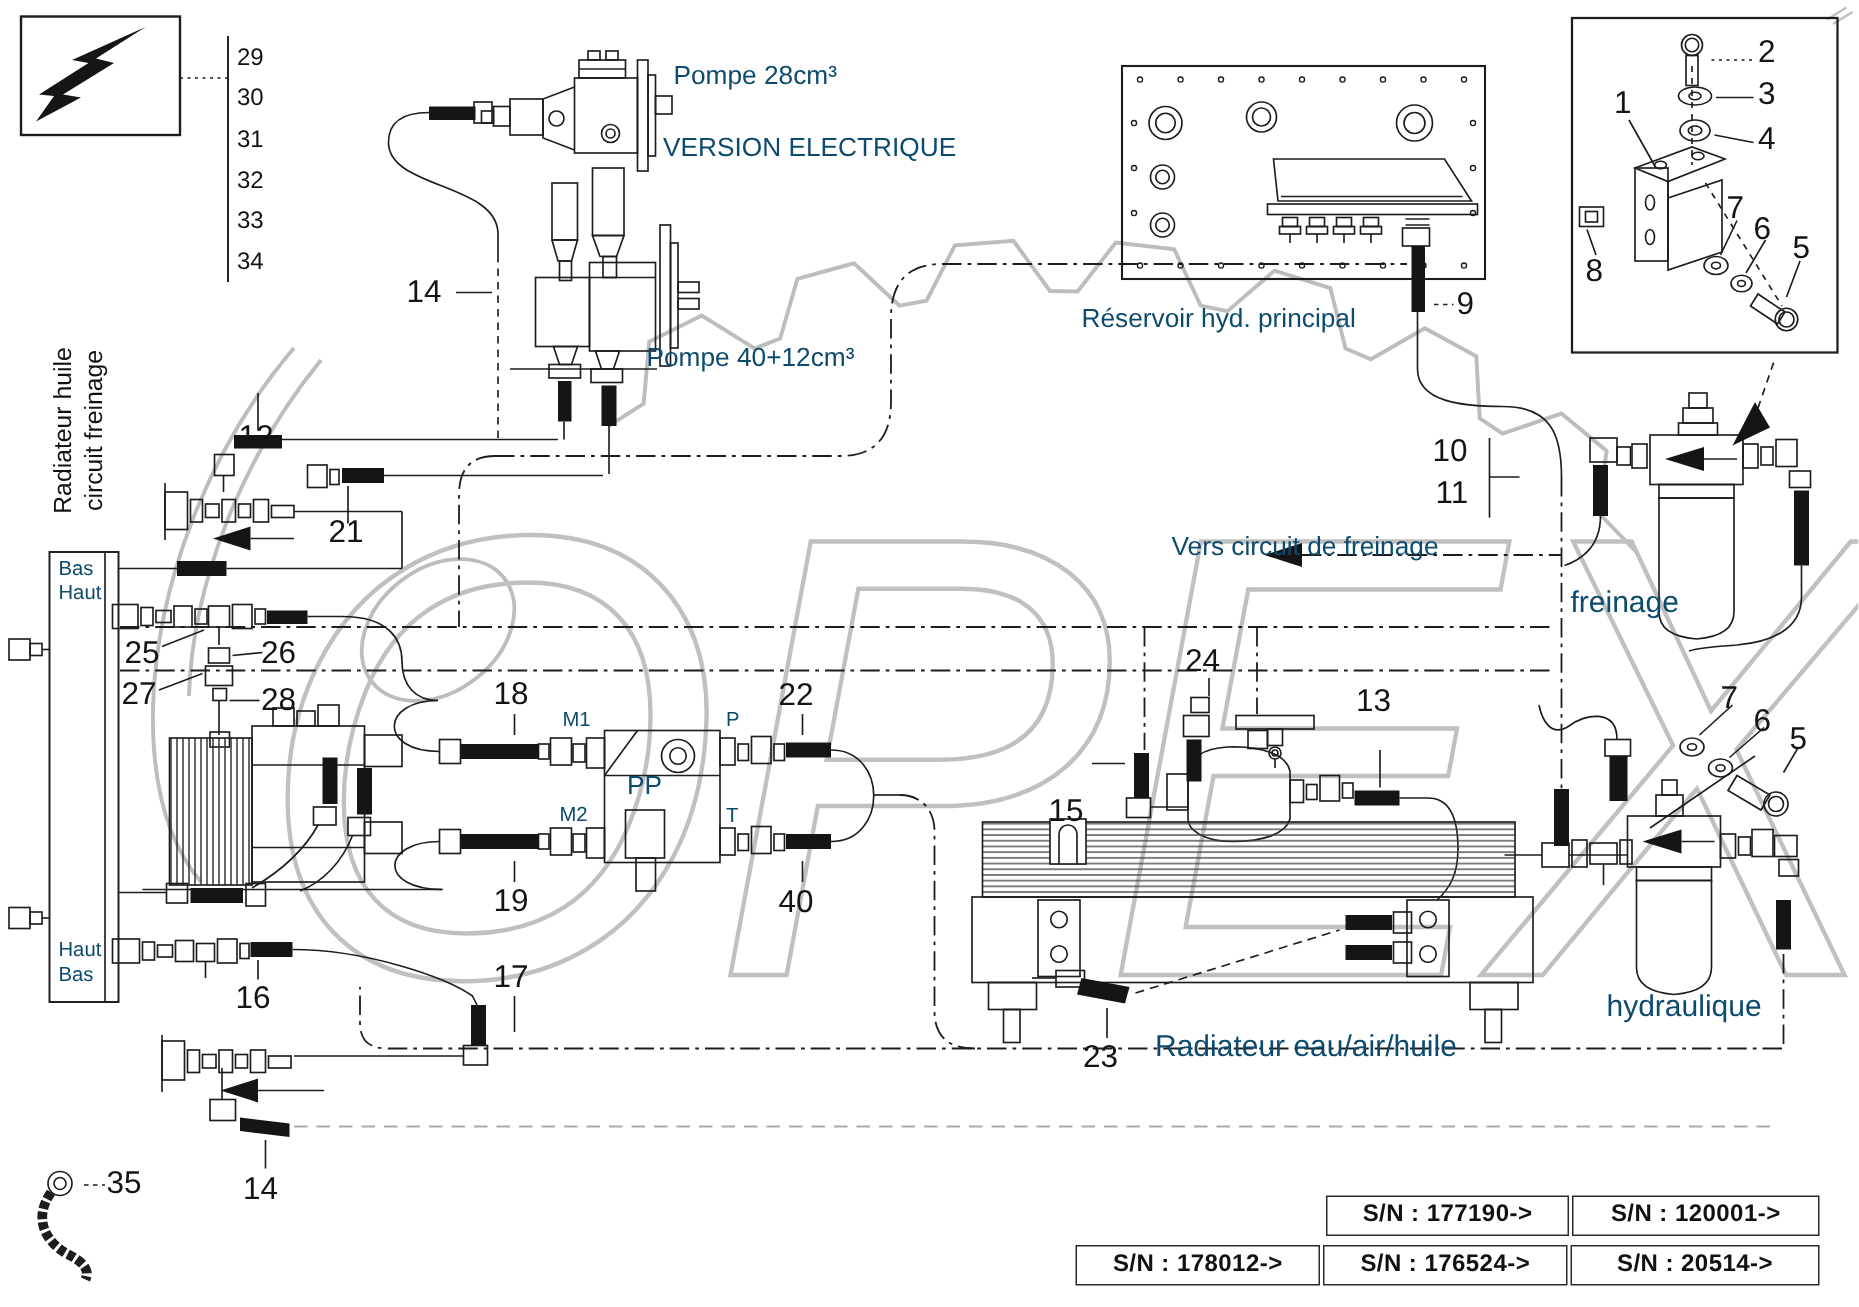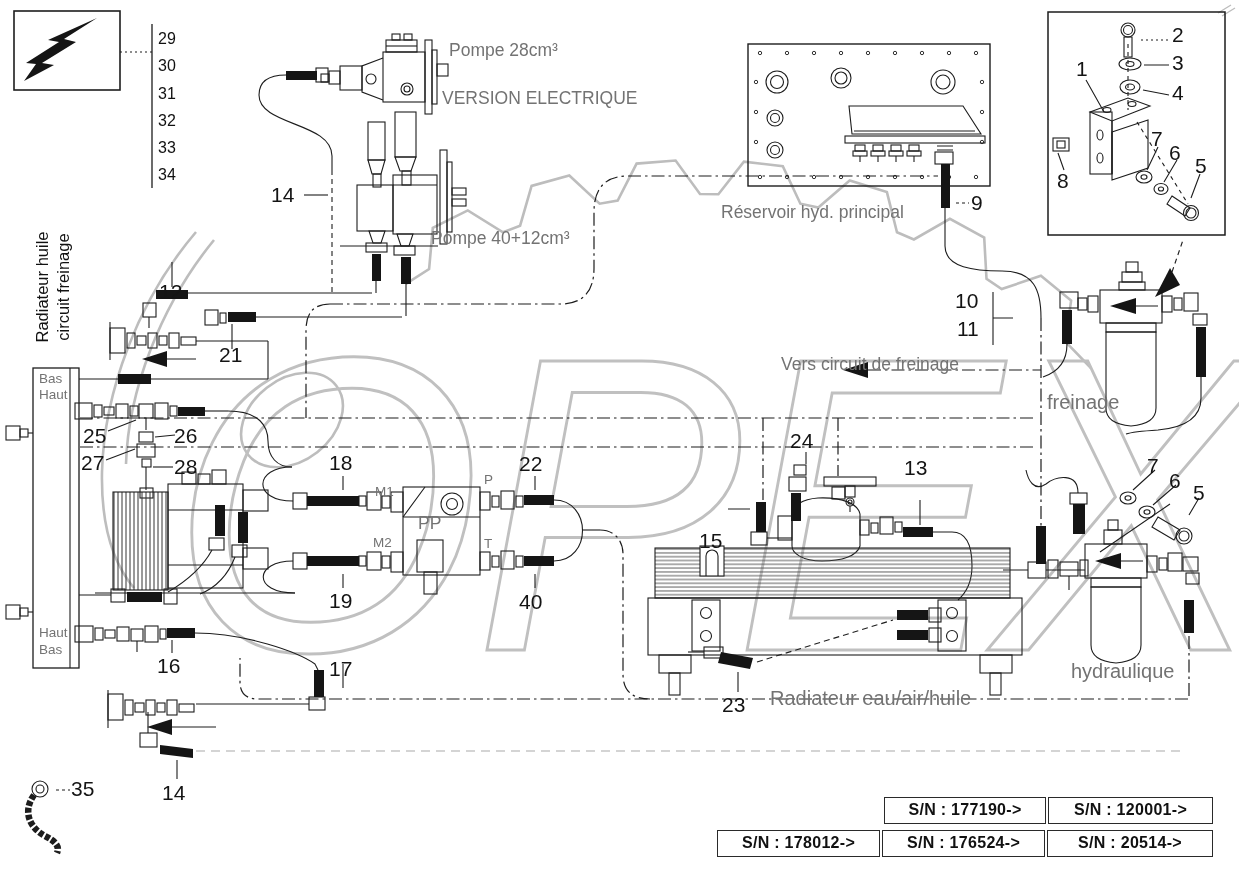--- a/index.html
+++ b/index.html
@@ -1,19 +1,19 @@
 <!DOCTYPE html>
 <html><head>
 <meta charset="utf-8">
 <style>
   html,body{margin:0;padding:0;background:#fff;}
   #canvas{position:relative;width:1239px;height:871px;background:#fff;overflow:hidden;
           font-family:"Liberation Sans","DejaVu Sans",sans-serif;color:#111;}
   #art{position:absolute;left:0;top:0;}
-  .lbl{position:absolute;white-space:pre;color:#737373;}
+  .lbl{position:absolute;white-space:pre;color:#0c4a6e;}
   .f17{font-size:17.5px;}
   .f19{font-size:20px;}
   .f13{font-size:13.5px;}
   .callout{position:absolute;font-size:21px;color:#141414;white-space:pre;}
   #legend-nums{position:absolute;left:158px;top:25px;font-size:16px;line-height:27.3px;}
   #vert-label{position:absolute;left:-22px;top:266px;width:150px;height:42px;
               transform:rotate(-90deg);text-align:center;font-size:16.5px;line-height:21px;}
   .sn{position:absolute;border:1.7px solid #2a2a2a;background:#fff;font-weight:bold;
       font-size:16px;text-align:center;padding-top:3px;height:22px;letter-spacing:.3px;}
 </style>
@@ -501,39 +501,39 @@
 <div id="vert-label">
   <div>Radiateur huile</div>
   <div>circuit freinage</div>
 </div>
 
 <div class="lbl f13" style="left:39px;top:371px">Bas</div>
 <div class="lbl f13" style="left:39px;top:387px">Haut</div>
 <div class="lbl f13" style="left:39px;top:625px">Haut</div>
 <div class="lbl f13" style="left:39px;top:642px">Bas</div>
 
-<div class="lbl f13" style="left:375px;top:484px">M1</div>
+<div class="lbl f13" style="left:375px;top:472px">M1</div>
 <div class="lbl f13" style="left:373px;top:535px">M2</div>
 <div class="lbl f13" style="left:484px;top:472px">P</div>
 <div class="lbl f13" style="left:484px;top:536px">T</div>
 <div class="lbl f17" style="left:418px;top:513px">PP</div>
 
 <div id="callouts">
       <div class="callout" style="left: 271px; top: 183px;">14</div>
       <div class="callout" style="left: 159px; top: 239px; margin-top: 41px;">12</div>
       <div class="callout" style="left: 219px; top: 343px;">21</div>
       <div class="callout" style="left: 83px; top: 424px;">25</div>
       <div class="callout" style="left: 174px; top: 424px;">26</div>
       <div class="callout" style="left: 81px; top: 451px;">27</div>
       <div class="callout" style="left: 174px; top: 455px;">28</div>
       <div class="callout" style="left: 329px; top: 451px;">18</div>
       <div class="callout" style="left: 519px; top: 452px;">22</div>
       <div class="callout" style="left: 329px; top: 589px;">19</div>
       <div class="callout" style="left: 519px; top: 590px;">40</div>
-      <div class="callout" style="left: 329px; top: 657px;">17</div>
+      <div class="callout" style="left: 329px; top: 640px;">17</div>
       <div class="callout" style="left: 157px; top: 654px;">16</div>
       <div class="callout" style="left: 71px; top: 777px;">35</div>
       <div class="callout" style="left: 162px; top: 781px;">14</div>
       <div class="callout" style="left: 699px; top: 497px; margin-top: 32px;">15</div>
       <div class="callout" style="left: 790px; top: 429px;">24</div>
       <div class="callout" style="left: 904px; top: 456px;">13</div>
       <div class="callout" style="left: 722px; top: 693px;">23</div>
       <div class="callout" style="left: 971px; top: 191px;">9</div>
       <div class="callout" style="left: 955px; top: 289px;">10</div>
       <div class="callout" style="left: 957px; top: 317px;">11</div>

